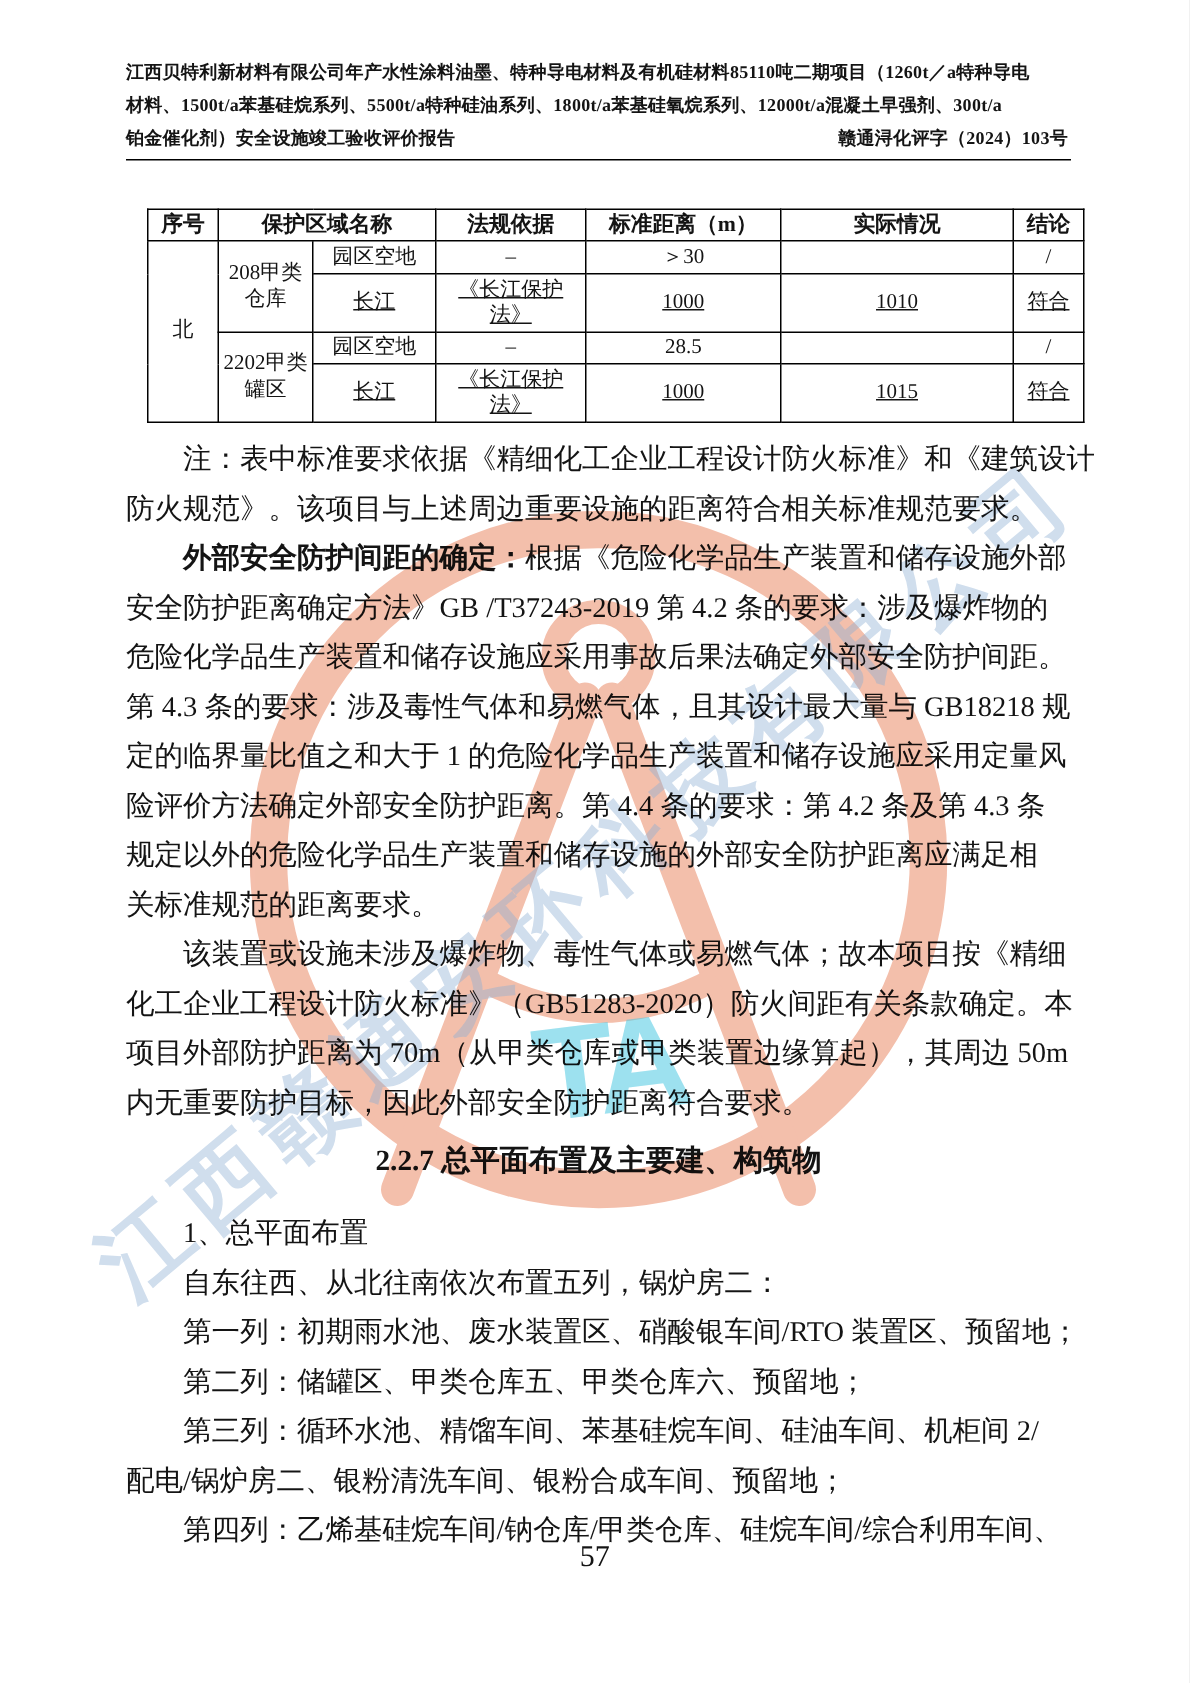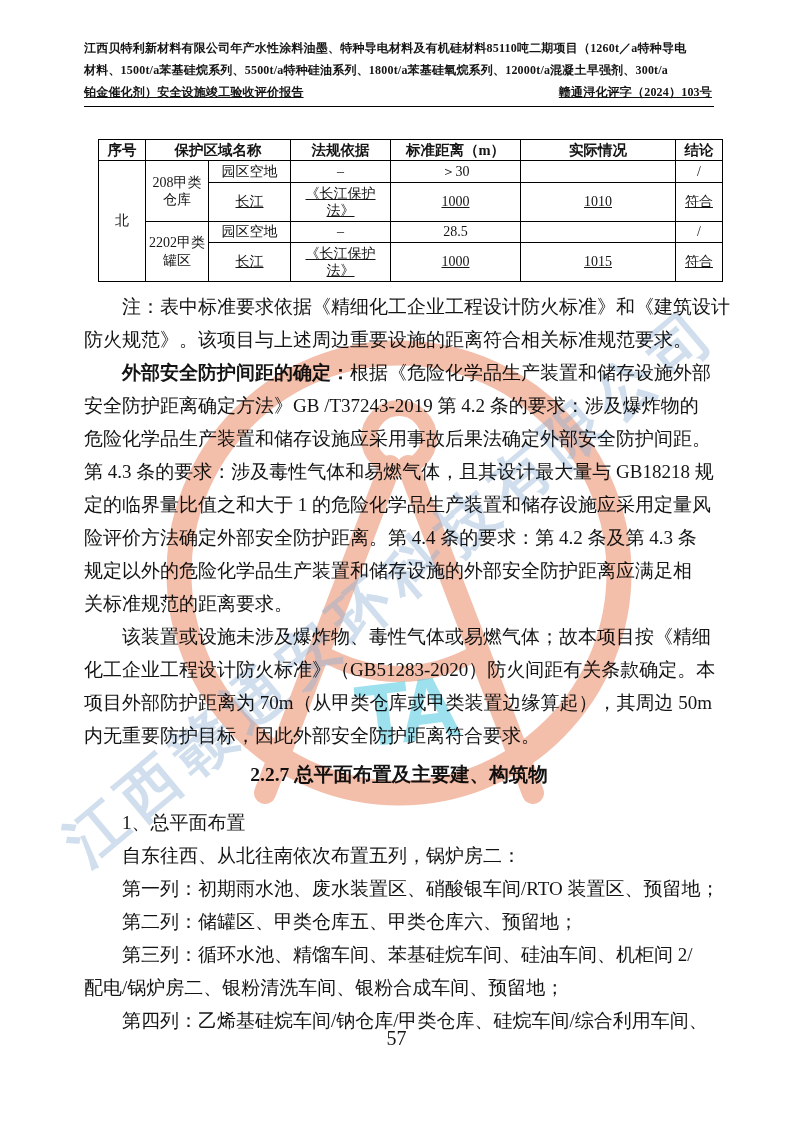--- a/index.html
+++ b/index.html
@@ -4,21 +4,21 @@
 <style>
   html,body{margin:0;padding:0;background:#e8e8e8;}
   .page{
     position:relative;width:793px;height:1122px;margin:0 auto;background:#ffffff;
     font-family:"Liberation Serif","DejaVu Serif",serif;color:#141414;overflow:hidden;
   }
   
   .hdr{position:absolute;left:84px;width:628px;top:37px;font-size:12px;font-weight:bold;
        line-height:22px;letter-spacing:0.2px;}
   .hdr .hline{white-space:nowrap;}
-  .hdr .h3{display:flex;justify-content:space-between;text-decoration:underline;}
+  .hdr .h3{display:flex;justify-content:space-between;}
   .hdr-rule{position:absolute;left:84px;width:630px;top:106px;border-bottom:1.6px solid #000;}
   
   table.doc{position:absolute;left:98px;top:139px;width:624px;border-collapse:collapse;
             table-layout:fixed;font-size:14px;text-align:center;}
   table.doc th,table.doc td{border:1.5px solid #000;padding:0 2px;line-height:1.25;
             overflow:hidden;font-weight:normal;}
   table.doc th{font-weight:bold;font-size:14.5px;}
   tr.h21{height:21px;margin-top:44px;} tr.h22{height:22px;} tr.h39{height:39px;text-decoration:underline;}
   
   .body{position:absolute;left:84px;top:290px;width:630px;font-size:19px;line-height:33px;}

